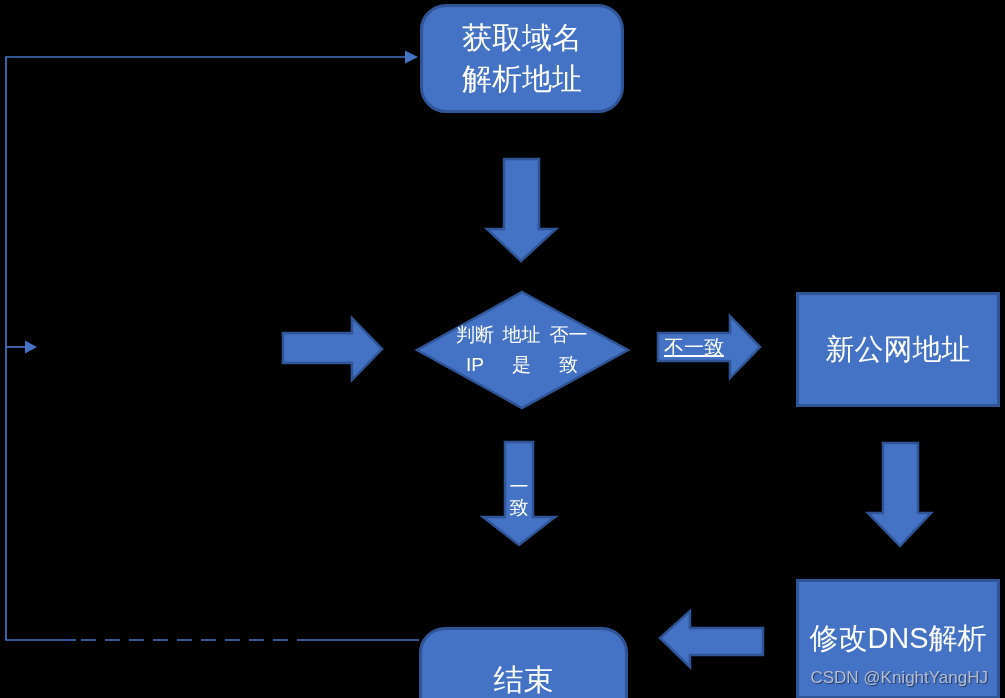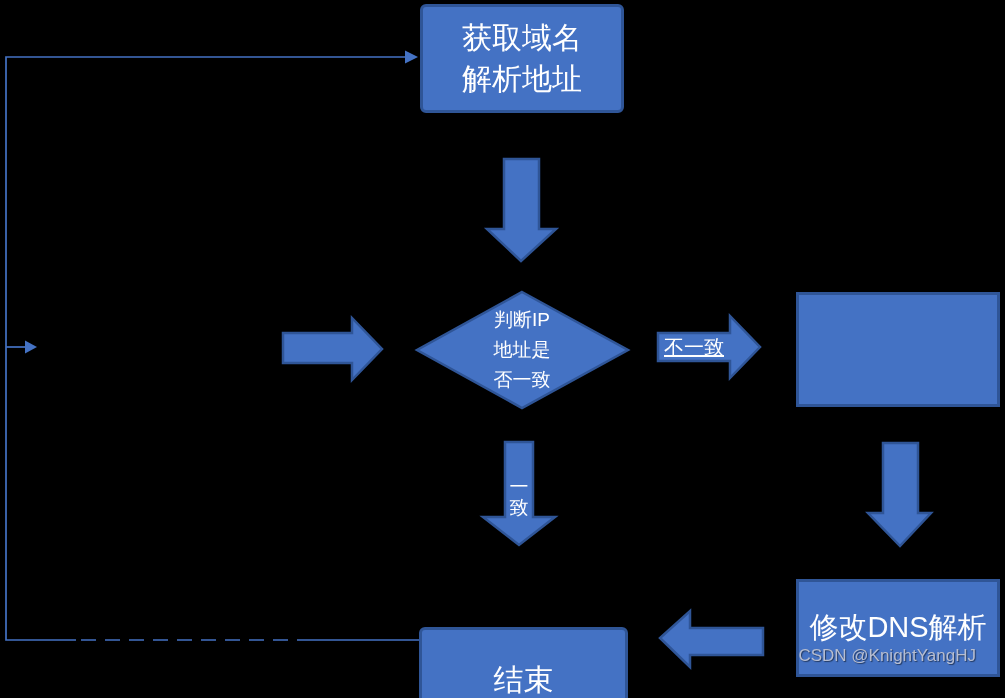--- a/index.html
+++ b/index.html
@@ -20,34 +20,34 @@
   .tline{stroke:var(--connector);stroke-width:1.7;fill:none;}
   .tline.dashed{stroke-dasharray:15 9;}
   .thead{fill:var(--connector);stroke:none;}
   .shape{fill:var(--shape-fill);stroke:var(--shape-border);stroke-width:2.5;}
   .box{
     position:absolute;display:flex;align-items:center;justify-content:center;
     background:var(--shape-fill);border:3px solid var(--shape-border);
     color:var(--text);text-align:center;box-sizing:border-box;
     font-size:30px;line-height:1.35;
   }
-  .rounded{border-radius:6px;}
+  .rounded{border-radius:26px;}
   .lbl{
     position:absolute;display:flex;align-items:center;justify-content:center;
     color:var(--text);text-align:center;
   }
-  .diamond-text{font-size:19px;line-height:30px;flex-direction:column;}
+  .diamond-text{font-size:19px;line-height:30px;flex-direction:row;}
   .edge-label{font-size:20px;text-decoration:underline;}
   .edge-label-vert{
     font-size:19px;
     writing-mode:vertical-rl;text-orientation:upright;letter-spacing:7px;
   }
   .modify-box{flex-direction:column;font-size:29px;}
   .watermark{
-    position:absolute;right:21px;bottom:6px;
+    position:absolute;right:9px;bottom:6px;
     font-size:17px;color:var(--watermark);
     text-shadow:1px 1px 1px rgba(0,0,0,0.5);
     white-space:nowrap;
   }
 </style>
 </head>
 <body>
 
 <div id="stage">
 
@@ -86,28 +86,29 @@
 
 
   <div class="lbl diamond-text" style="left:452px;top:303px;width:140px;height:94px;">
     <div>判断IP</div>
     <div>地址是</div>
     <div>否一致</div>
   </div>
 
   <div class="box" style="left:796px;top:292px;width:204px;height:115px;font-size:29px;">
     <div>
+      <div>新公网地址</div>
     </div>
   </div>
 
   <div class="lbl edge-label" style="left:658px;top:333px;width:72px;height:28px;">不一致</div>
 
   <div class="lbl edge-label-vert" style="left:504px;top:452px;width:30px;height:62px;">一致</div>
 
-  <div class="box modify-box" style="left:796px;top:579px;width:204px;height:98px;">
+  <div class="box modify-box" style="left:796px;top:579px;width:204px;height:120px;">
     <div>修改DNS解析</div>
     <div class="watermark">CSDN @KnightYangHJ</div>
   </div>
 
   <div class="box rounded" style="left:419px;top:583px;width:209px;height:107px;margin-top:44px;">
     <div>结束</div>
   </div>
 
 </div>
 

